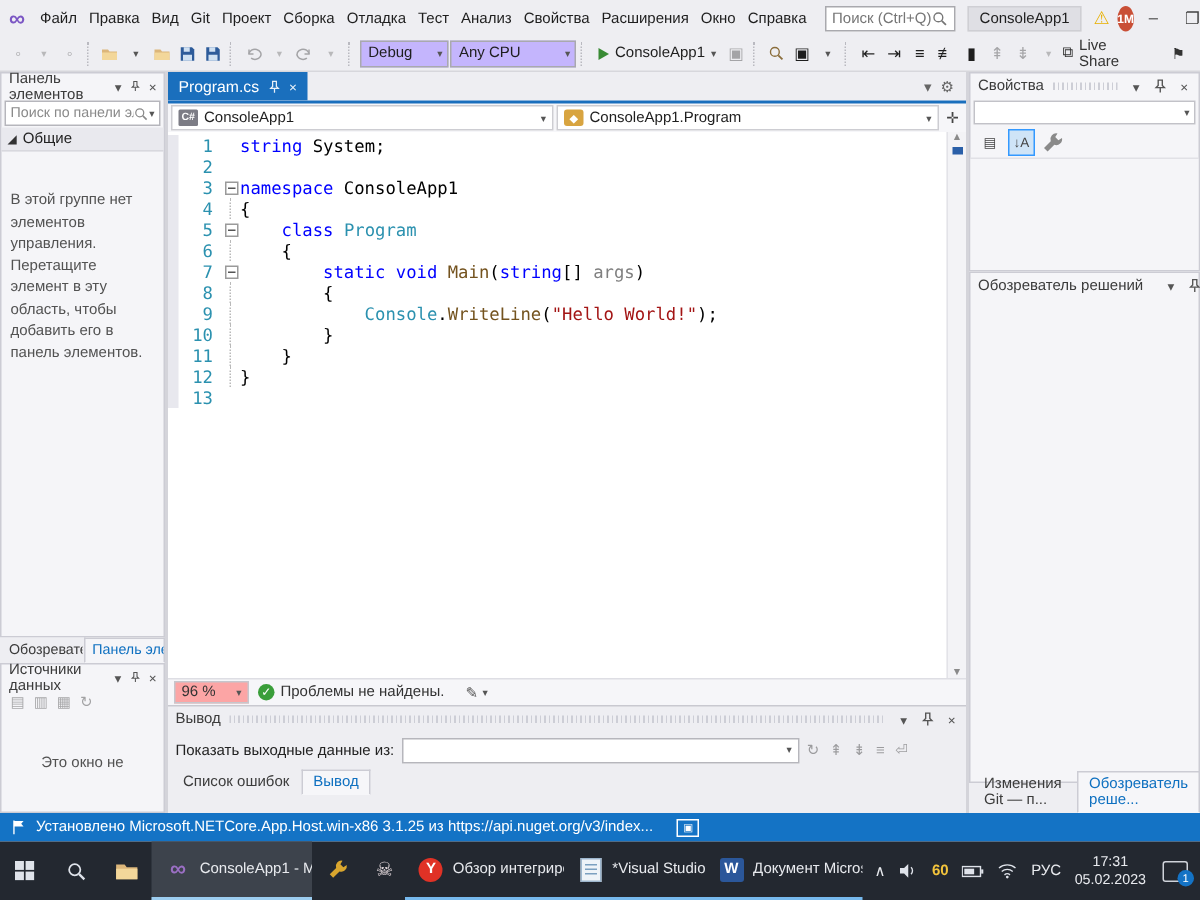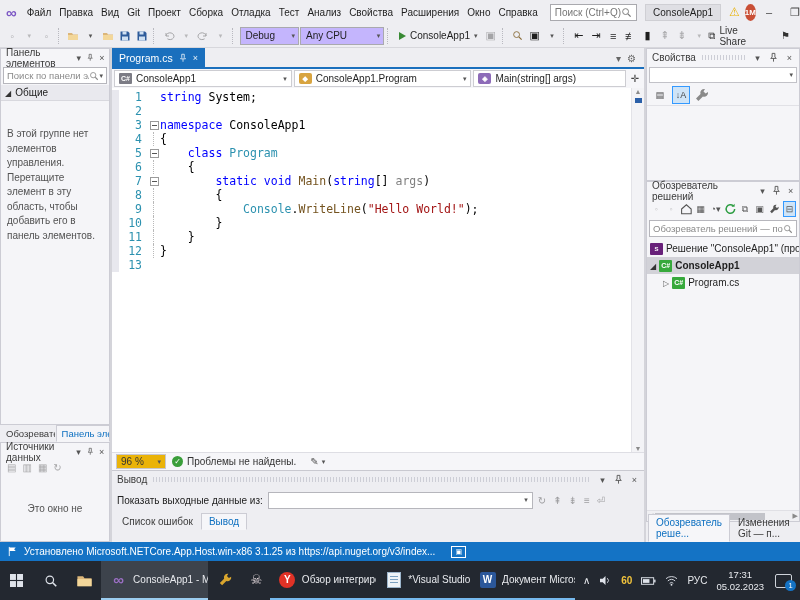--- a/index.html
+++ b/index.html
@@ -72,21 +72,21 @@
   .cl .fd{width:11px;flex:0 0 auto;position:relative}
   .fd.box::after{content:"";position:absolute;left:1px;top:3px;width:7px;height:7px;border:1px solid #9a9a9a;background:#fff}
   .fd.box::before{content:"";position:absolute;left:3px;top:7px;width:5px;height:1px;background:#555;z-index:1}
   .fd.guide::after{content:"";position:absolute;left:4px;top:0;bottom:0;border-left:1px dotted #b9b9b9}
   .cl .tx{white-space:pre}
   .k{color:#0000ff}.t{color:#2b91af}.m{color:#74531f}.s{color:#a31515}.a{color:#808080}.p{color:#000}
   .vscroll{width:13px;flex:0 0 auto;background:#f3f3f6;border-left:1px solid #e3e3e8;display:flex;flex-direction:column;align-items:center;font-size:7px;color:#8a8a8a}
   .vscroll .mark{width:7px;height:5px;background:#2a5fa8;margin-top:3px}
   .vscroll .dn{margin-top:auto}
   .edstatus{height:18px;background:#f6f6f9;border-top:1px solid #dedee4;display:flex;align-items:center;font-size:10px;color:#333;flex:0 0 auto;padding:0 2px}
-  .zoombox{width:50px;height:15px;border:1px solid #c6c6cc;background:#eab308;display:flex;align-items:center;padding:0 4px;gap:3px;margin:0 6px 0 2px}
+  .zoombox{width:50px;height:15px;border:1px solid #c6c6cc;background:#fca5a5;display:flex;align-items:center;padding:0 4px;gap:3px;margin:0 6px 0 2px}
   .zoombox .caret{margin-left:auto}
   .okdot{width:11px;height:11px;border-radius:50%;background:#3a9e3a;color:#fff;font-size:8px;display:flex;align-items:center;justify-content:center;margin-right:4px}
   .penic{margin-left:14px;display:flex;align-items:center;gap:3px;color:#555}
   .edst-right{margin-left:auto;display:flex;gap:0}
   .edst-right span{padding:0 9px;white-space:nowrap}
   
   .output{height:72px;background:#eeeef2;border-top:1px solid #c9c9d0;display:flex;flex-direction:column;flex:0 0 auto}
   .outrow{height:24px;display:flex;align-items:center;padding:0 5px;gap:5px;font-size:10px;color:#222}
   .outcombo{width:265px;height:17px;background:#fff;border:1px solid #b6b6bc;display:flex;align-items:center;padding:0 4px}
   .outcombo .caret{margin-left:auto}
@@ -95,21 +95,21 @@
   .btab{padding:2px 7px;font-size:10px;color:#3b3b3b;border:1px solid transparent}
   .btab.active{background:#f6f6f9;color:#0e70c0;border-color:#ccccd4;border-bottom-color:#f6f6f9}
   
   .rightcol{width:156px;flex:0 0 auto;display:flex;flex-direction:column;background:#eeeef2;border-left:2px solid #d4d4da}
   .props{height:133px;flex:0 0 auto;display:flex;flex-direction:column;background:#f5f5f8;border:1px solid #ccccd4}
   .propcombo{height:16px;margin:1px 2px;border:1px solid #c2c2c8;background:#fff;display:flex;align-items:center;justify-content:flex-end;padding:0 3px}
   .proptools{height:22px;display:flex;align-items:center;gap:3px;padding:0 4px;border-bottom:1px solid #e1e1e6}
   .ptool{width:18px;height:18px;display:flex;align-items:center;justify-content:center;font-size:9px;color:#444}
   .ptool.sel{border:1px solid #3399ff;background:#cfe4f7}
   .propbody{flex:1;background:#f5f5f8}
-  .solx{flex:1;display:flex;flex-direction:column;min-height:0;background:#f5f5f8;border:1px solid #ccccd4}
+  .solx{flex:1;display:flex;flex-direction:row;min-height:0;background:#f5f5f8;border:1px solid #ccccd4}
   .soltools{height:20px;display:flex;align-items:center;gap:2px;padding:0 3px;font-size:9px;color:#555}
   .stool{width:14px;height:16px;display:flex;align-items:center;justify-content:center}
   .stool.dis{opacity:.35}
   .stool.sel{border:1px solid #3399ff;background:#cfe4f7}
   .soltree{flex:1;overflow:hidden;font-size:10px;color:#1e1e1e;padding-top:2px}
   .trow{height:17px;display:flex;align-items:center;gap:3px;padding-left:3px;white-space:nowrap;overflow:hidden}
   .trow.sel{background:#d2d2d8}
   .trow .indent1{width:10px;flex:0 0 auto}
   .tico{width:13px;height:12px;flex:0 0 auto;display:flex;align-items:center;justify-content:center;font-size:7px;font-weight:bold;color:#fff}
   .ico-sln{background:#68217a;border-radius:1px;font-size:6px}
@@ -384,24 +384,20 @@
       <div class="navcombo">
         <span class="mini-ic ic-csproj">C#</span>
         <span class="lbl">ConsoleApp1</span>
         <span class="caret">▾</span>
       </div>
       <div class="navcombo">
         <span class="mini-ic ic-class">◆</span>
         <span class="lbl">ConsoleApp1.Program</span>
         <span class="caret">▾</span>
       </div>
-      <div class="navcombo" style="flex:0.85">
-        <span class="mini-ic ic-method">◈</span>
-        <span class="lbl">Main(string[] args)</span>
-      </div>
       <span class="splitgrip">✛</span>
     </div>
     <div class="codewrap">
       <div class="codearea">
         <div class="cl">
             <span class="bp"></span>
             <span class="ln">1</span>
             <span class="fd"></span>
             <span class="tx"><span class="k">string</span><span class="p"> System;</span></span>
           </div>
@@ -601,22 +597,22 @@
         </div>
       </div>
       <div class="hscroll">
         <span>◀</span>
         <span class="hthumb"></span>
         <span class="hsp"></span>
         <span>▶</span>
       </div>
     </div>
     <div class="righttabs">
+      <span class="btab">Изменения Git — п...</span>
       <span class="btab active">Обозреватель реше...</span>
-      <span class="btab">Изменения Git — п...</span>
     </div>
   </div>
 </div>
 
 <div class="statusbar">
   <svg width="11" height="11" style="color:#fff">
       <use href="#i-flag"></use>
     </svg>
   <span>Установлено Microsoft.NETCore.App.Host.win-x86 3.1.25 из https://api.nuget.org/v3/index...</span>
   <span class="sb-imgic">▣</span>

